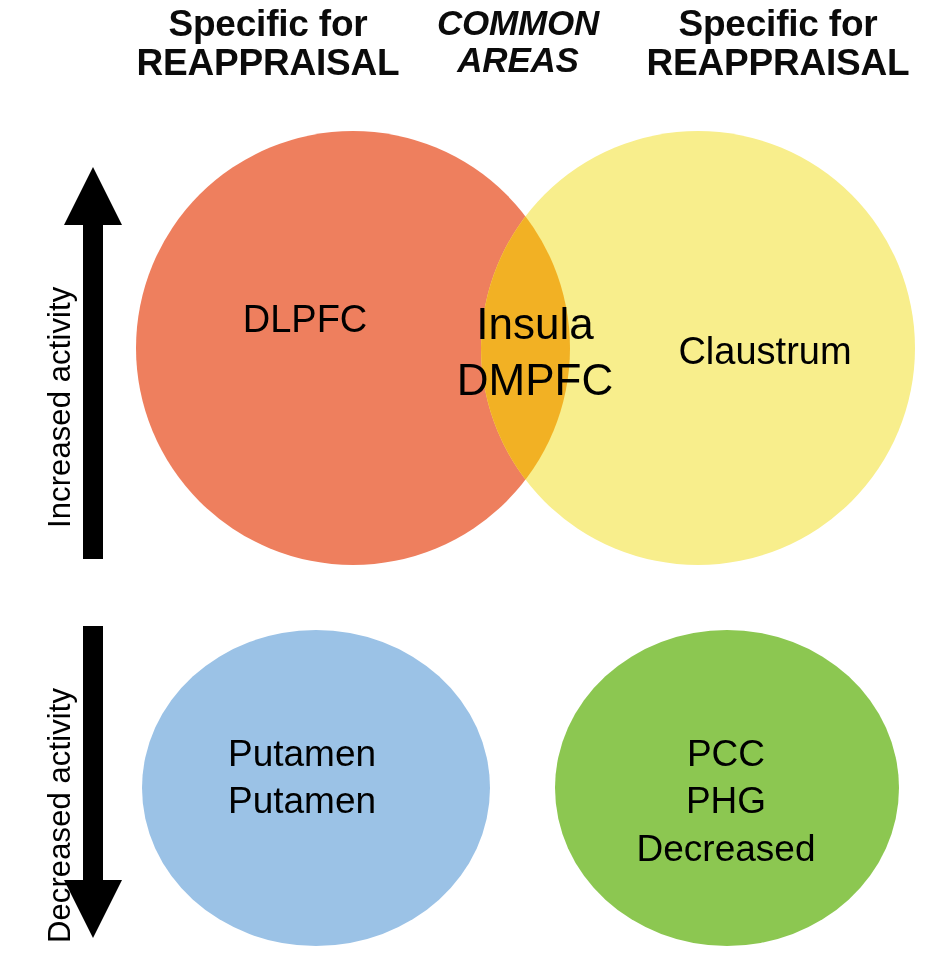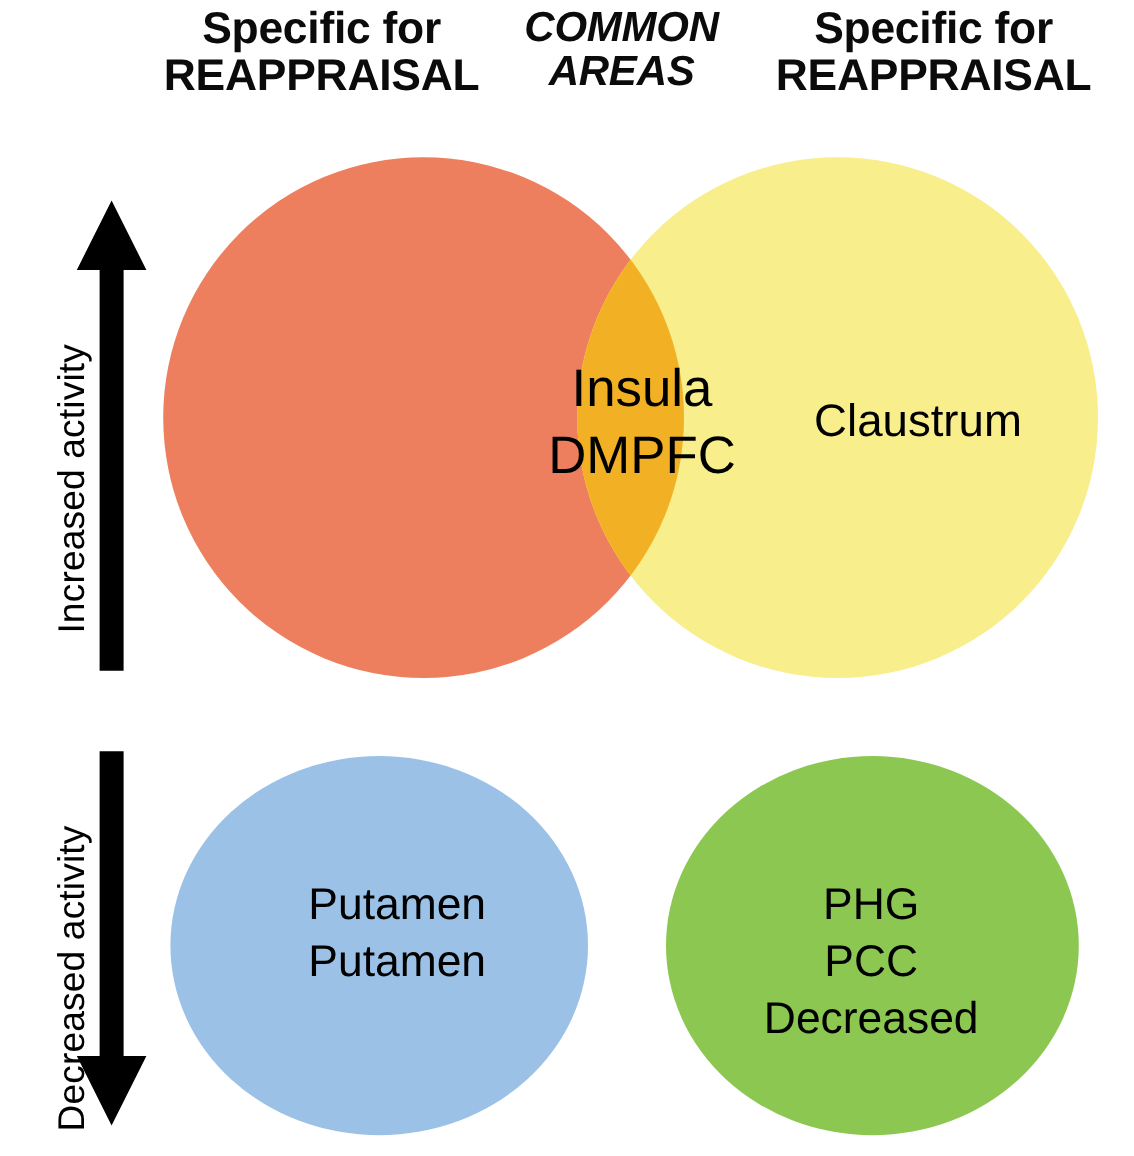--- a/index.html
+++ b/index.html
@@ -113,21 +113,21 @@
     width: 160px;
     font-size: 44px;
   }
   #label-acceptance-specific {
     left: 640px;
     top: 327px;
     width: 250px;
     font-size: 38px;
   }
   #label-decreased-reappraisal {
-    left: 210px;
+    left: 181px;
     top: 730px;
     width: 242px;
     font-size: 37px;
   }
   #label-decreased-acceptance {
     left: 605px;
     top: 730px;
     width: 242px;
     font-size: 37px;
   }
@@ -178,35 +178,36 @@
     <g clip-path="url(#clip-reappraisal)">
       <ellipse id="ell-intersection" cx="698" cy="348" rx="217" ry="217" fill="#f2b124"></ellipse>
     </g>
 
     <ellipse id="ell-dec-reappraisal" cx="316" cy="788" rx="174" ry="158" fill="#9bc2e6"></ellipse>
 
     <ellipse id="ell-dec-acceptance" cx="727" cy="788" rx="172" ry="158" fill="#8cc751"></ellipse>
   </svg>
 
   <div class="shape-label" id="label-reappraisal-specific">
+    <span class="line">DLPFC</span>
   </div>
 
   <div class="shape-label" id="label-common">
     <span class="line">Insula</span>
     <span class="line">DMPFC</span>
   </div>
 
   <div class="shape-label" id="label-acceptance-specific">
     <span class="line">Claustrum</span>
   </div>
 
   <div class="shape-label" id="label-decreased-reappraisal">
     <span class="line">Putamen</span>
     <span class="line">Putamen</span>
   </div>
 
   <div class="shape-label" id="label-decreased-acceptance">
+    <span class="line">PCC</span>
     <span class="line">PHG</span>
-    <span class="line">PCC</span>
     <span class="line">Decreased</span>
   </div>
 
 </div>
 
 </body></html>

